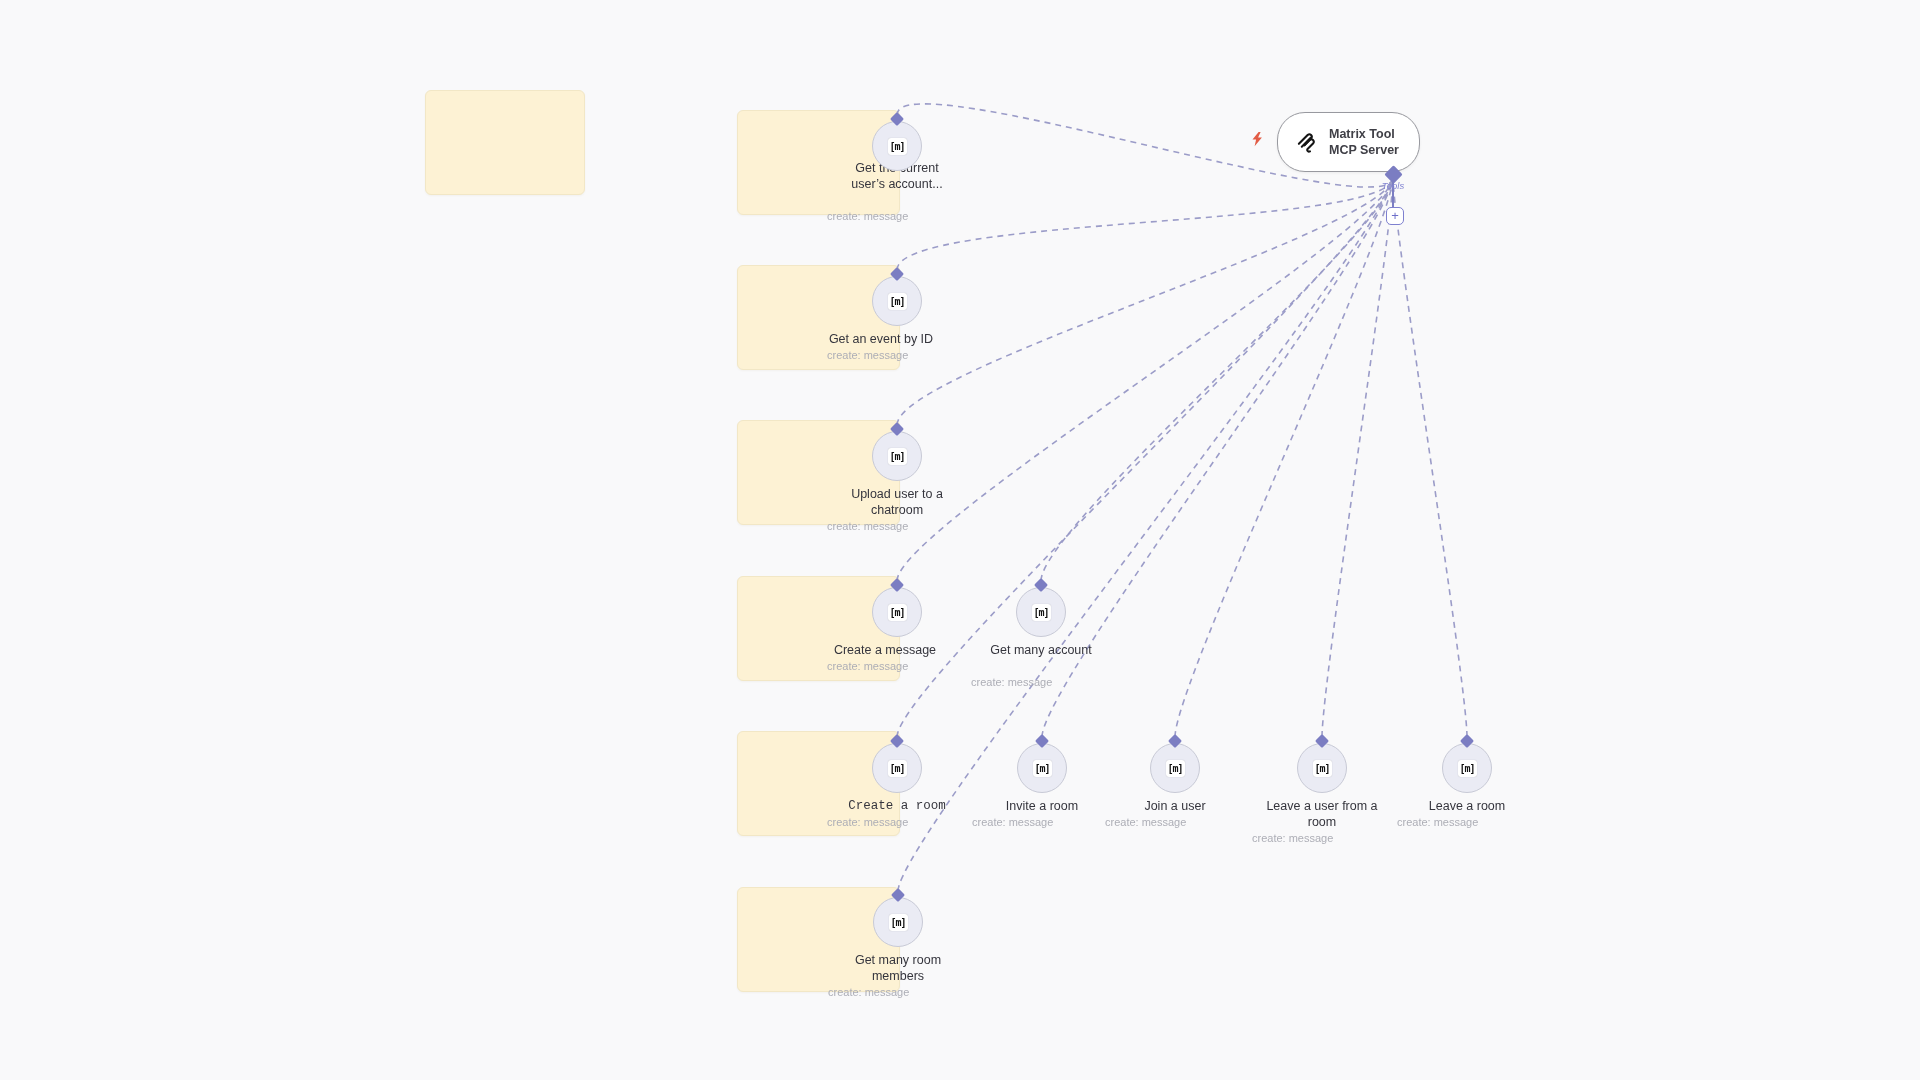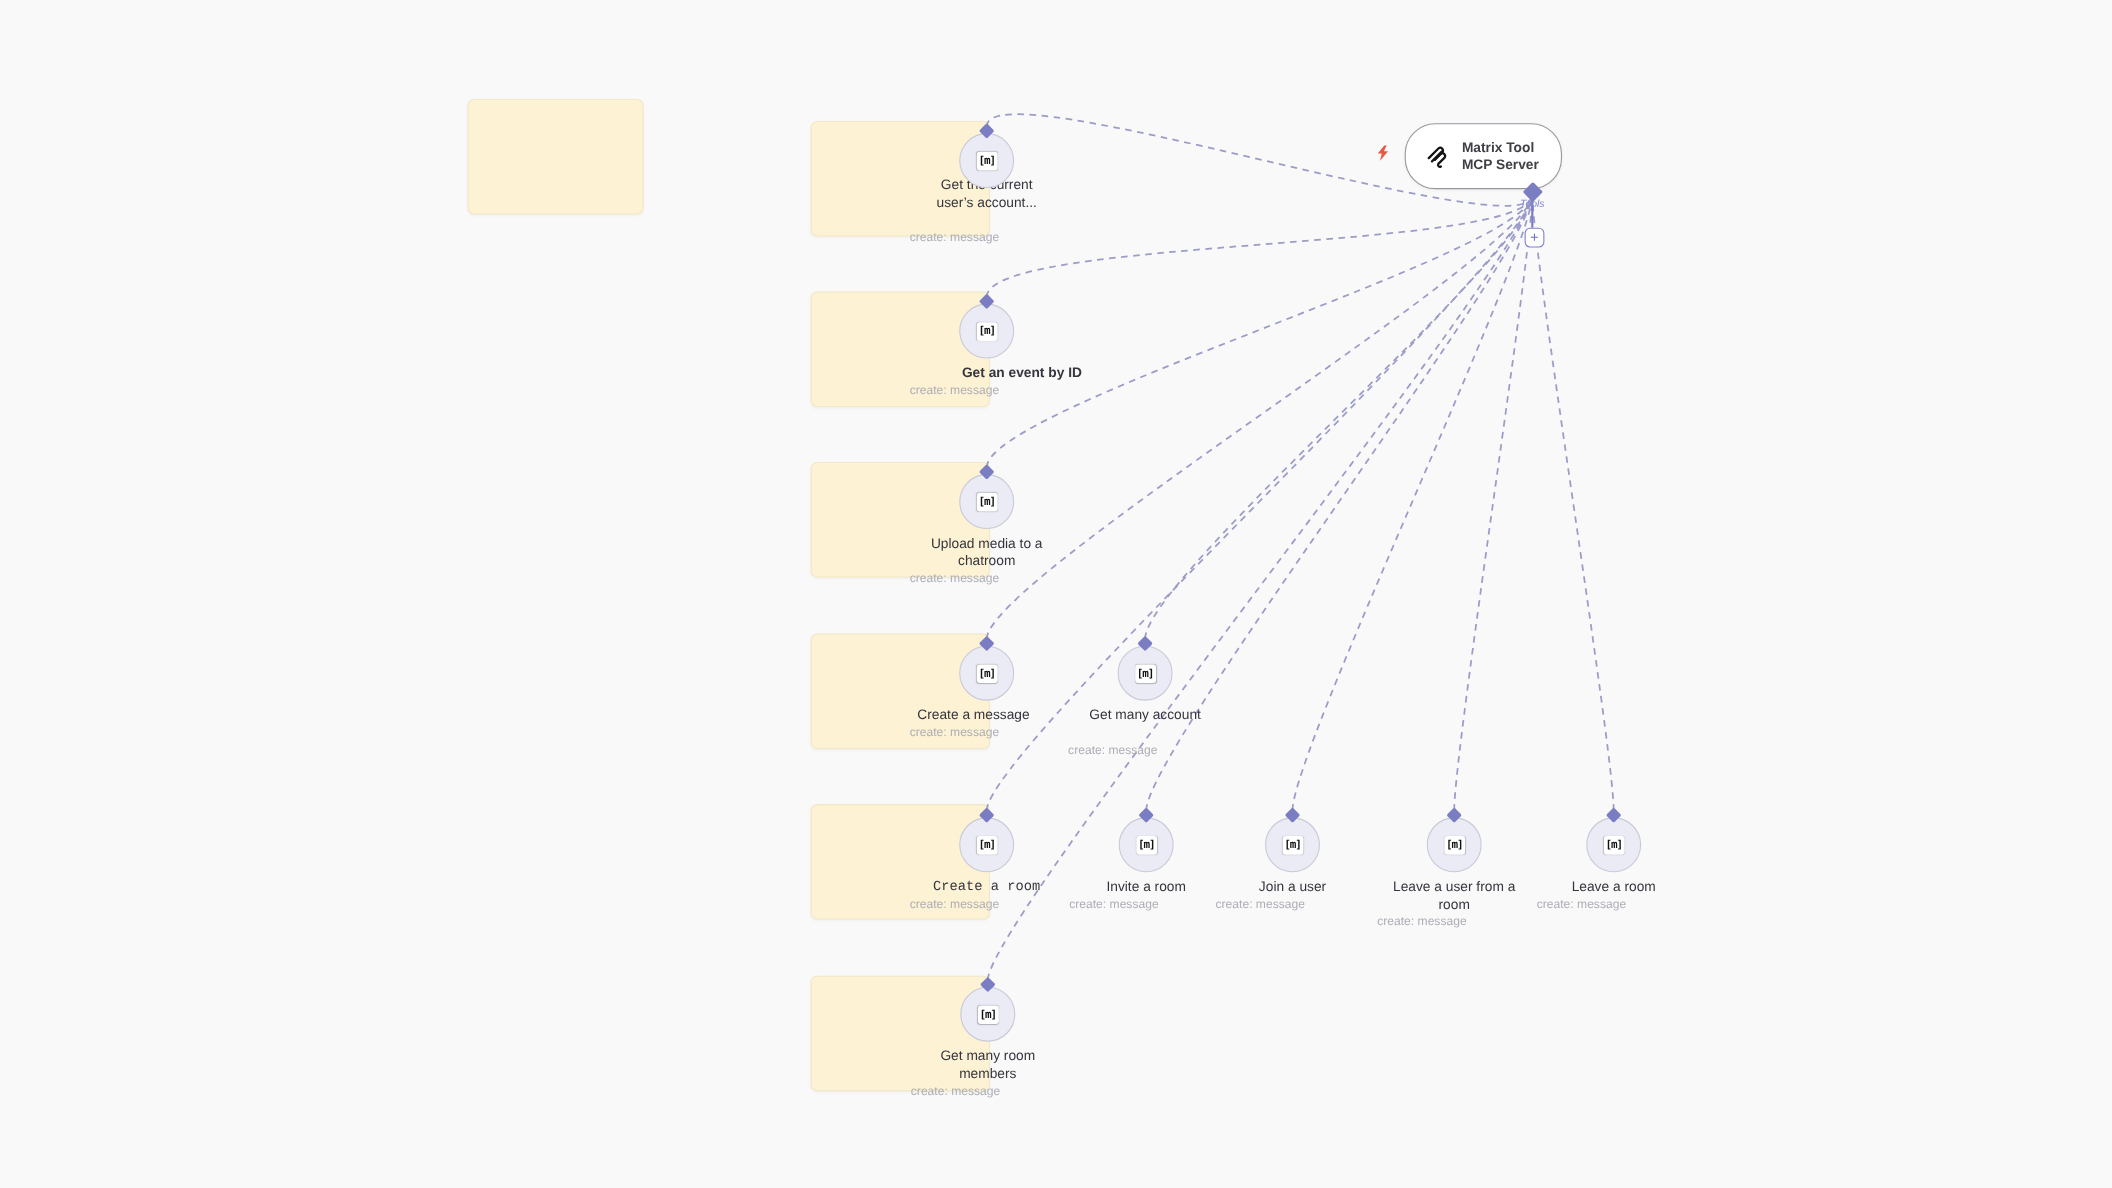--- a/index.html
+++ b/index.html
@@ -109,29 +109,29 @@
     <div class="sticky" style="left: 737px; top: 731px; width: 161px; height: 103px;"></div>
     <div class="sticky" style="left: 737px; top: 887px; width: 161px; height: 103px;"></div>
     <div class="node-label" style="left: 840px; top: 160px;">Get the current user’s account...</div>
     <div class="node-sub" style="left: 827px; top: 210px;">create: message</div>
     <div class="tool-node">
       <div class="tool-circle" style="left: 872px; top: 121px;">
         <span class="matrix-badge">[m]</span>
       </div>
       <div class="diamond node-diamond" style="left: 892px; top: 114px;"></div>
     </div>
-    <div class="node-label" style="left: 872px; top: 331px; font-weight: bold;">Get an event by ID</div>
+    <div class="node-label" style="left: 824px; top: 331px;">Get an event by ID</div>
     <div class="node-sub" style="left: 827px; top: 349px;">create: message</div>
     <div class="tool-node">
       <div class="tool-circle" style="left: 872px; top: 276px;">
         <span class="matrix-badge">[m]</span>
       </div>
       <div class="diamond node-diamond" style="left: 892px; top: 269px;"></div>
     </div>
-    <div class="node-label" style="left: 840px; top: 486px;">Upload media to a chatroom</div>
+    <div class="node-label" style="left: 840px; top: 486px;">Upload user to a chatroom</div>
     <div class="node-sub" style="left: 827px; top: 520px;">create: message</div>
     <div class="tool-node">
       <div class="tool-circle" style="left: 872px; top: 431px;">
         <span class="matrix-badge">[m]</span>
       </div>
       <div class="diamond node-diamond" style="left: 892px; top: 424px;"></div>
     </div>
     <div class="node-label" style="left: 828px; top: 642px;">Create a message</div>
     <div class="node-sub" style="left: 827px; top: 660px;">create: message</div>
     <div class="tool-node">

